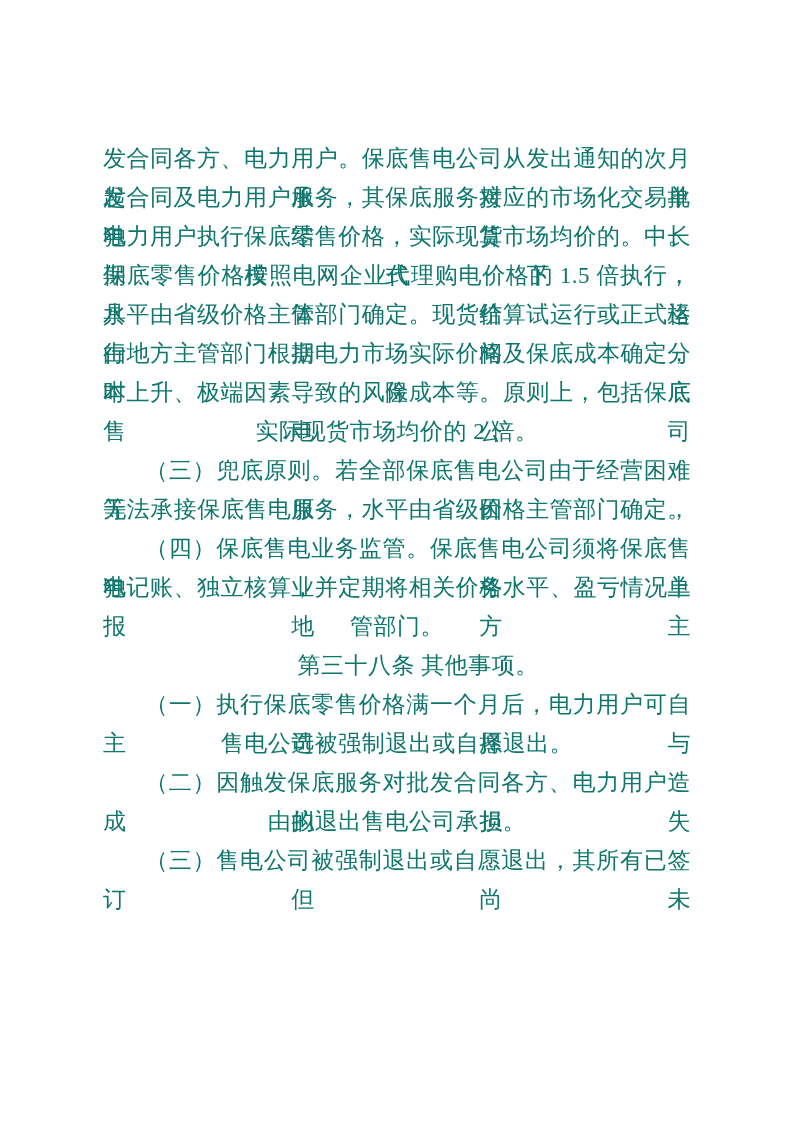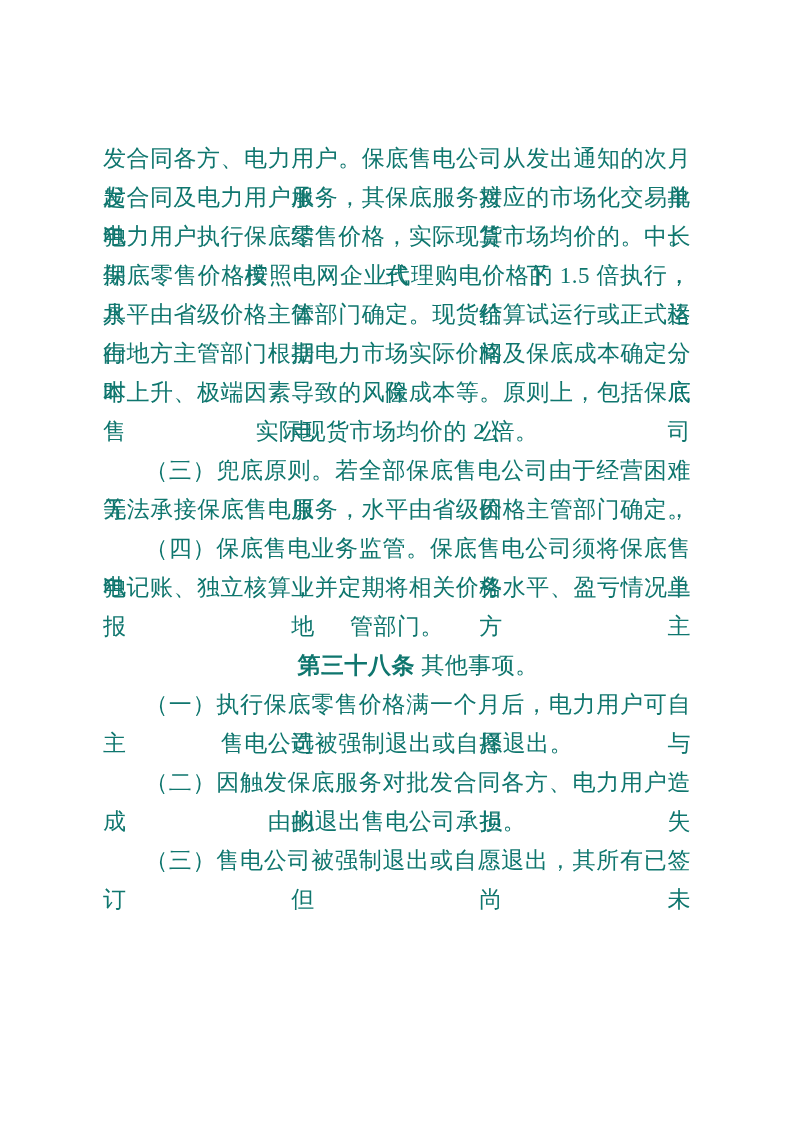--- a/index.html
+++ b/index.html
@@ -40,21 +40,21 @@
   .line.fill {
     white-space: normal;
     text-align: justify;
     text-align-last: justify;
     text-justify: inter-character;
   }
   .line.indent {
     text-indent: 42px;
   }
   .bold {
-    font-weight: bold;
+    font-weight: normal;
     margin-top: 31px;
   }
 </style>
 </head>
 <body>
 
 <div class="page">
   <div class="doc-body">
       <div class="line fill"><span>发合同各方、电力用户。保底售电公司从发出通知的次月起承接批</span></div>
       <div class="line fill"><span>发合同及电力用户服务，其保底服务对应的市场化交易单独结算。</span></div>

